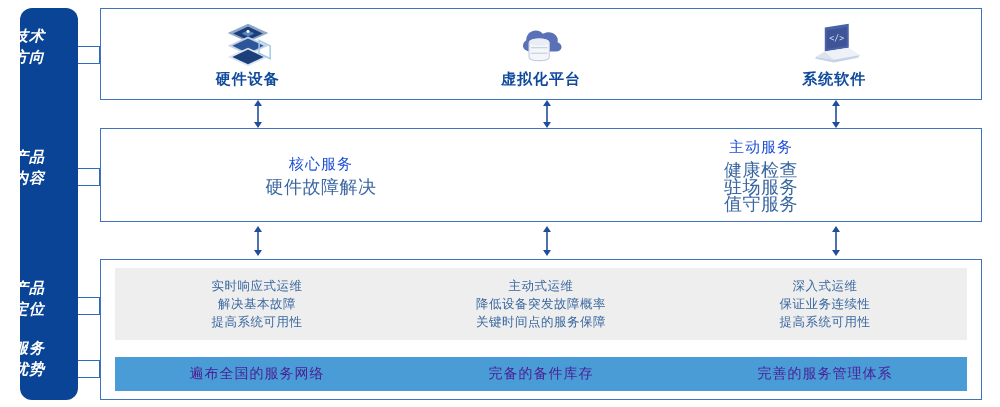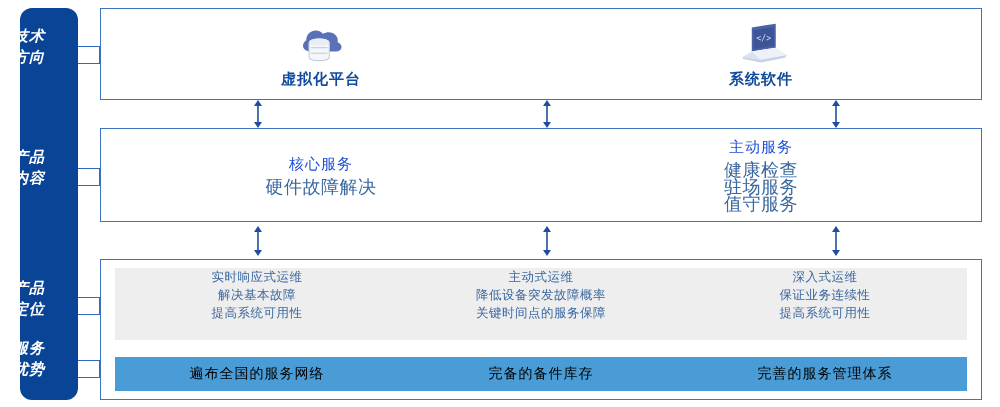--- a/index.html
+++ b/index.html
@@ -125,35 +125,36 @@
     width: 100%;
     justify-content: space-between;
   }
   .gray-box {
     width: 285px;
     height: 72px;
     background: #eeeeee;
     display: flex;
     flex-direction: column;
     align-items: center;
+    justify-content: center;
   }
   .gray-line {
     font-size: 12.5px;
     color: #39679f;
     line-height: 18px;
     letter-spacing: 0.5px;
   }
   .blue-bar {
     width: 285px;
     height: 34px;
     background: #4a9cd6;
     display: flex;
     align-items: center;
     justify-content: center;
-    color: #000000;
+    color: #4c1d95;
     font-size: 14px;
     letter-spacing: 1px;
   }
 
   
   .arrow {
     position: absolute;
     width: 12px;
   }
 </style>
@@ -192,20 +193,34 @@
   <div class="conn" style="left:78px; top:297px; width:22px;"></div>
   <div class="conn" style="left:78px; top:314px; width:22px;"></div>
   <div class="conn-v" style="left:99px; top:297px; height:18px;"></div>
 
   <div class="conn" style="left:78px; top:360px; width:22px;"></div>
   <div class="conn" style="left:78px; top:377px; width:22px;"></div>
   <div class="conn-v" style="left:99px; top:360px; height:18px;"></div>
 
   <div class="section" id="sec-tech">
     <div class="cols">
+      <div class="col">
+        <svg class="tech-icon" viewBox="0 0 64 52">
+          <polygon points="32,4 54,14 32,24 10,14" fill="#8fa8c8"></polygon>
+          <polygon points="32,7 48,14.5 32,22 16,14.5" fill="#1b3f7a"></polygon>
+          <polygon points="32,11 39,14.5 32,18 25,14.5" fill="#5b82bd"></polygon>
+          <circle cx="32" cy="12.5" r="1.6" fill="#ffffff"></circle>
+          <polygon points="32,18 54,28 32,38 10,28" fill="#c6d3e6"></polygon>
+          <polygon points="32,20 49,28 32,36 15,28" fill="#2d5699"></polygon>
+          <polygon points="32,30 54,40 32,50 10,40" fill="#dde5f0"></polygon>
+          <polygon points="32,32 49,40 32,48 15,40" fill="#1b3f7a"></polygon>
+          <path d="M44,22 L56,28 L56,42 L44,36 Z" fill="none" stroke="#9fcbe8" stroke-width="1.6"></path>
+        </svg>
+        <div class="tech-label">硬件设备</div>
+      </div>
       <div class="col">
         <svg class="tech-icon" viewBox="0 0 64 52">
           <path d="M20,34 C12,34 10,26 16,22 C16,12 28,8 34,15 C42,10 52,16 50,24 C56,26 56,34 48,34 Z" fill="#5a71b8"></path>
           <ellipse cx="30" cy="24" rx="11" ry="4" fill="#ffffff"></ellipse>
           <path d="M19,24 L19,40 C19,42.5 24,44 30,44 C36,44 41,42.5 41,40 L41,24 Z" fill="#f4f6fa"></path>
           <ellipse cx="30" cy="24" rx="11" ry="4" fill="#e9edf5"></ellipse>
           <path d="M19,24 L19,40 C19,42.5 24,44 30,44 C36,44 41,42.5 41,40 L41,24" fill="none" stroke="#c3cde0" stroke-width="1.2"></path>
           <line x1="21" y1="30" x2="39" y2="30" stroke="#c3cde0" stroke-width="1.2"></line>
           <line x1="21" y1="36" x2="39" y2="36" stroke="#c3cde0" stroke-width="1.2"></line>
         </svg>

